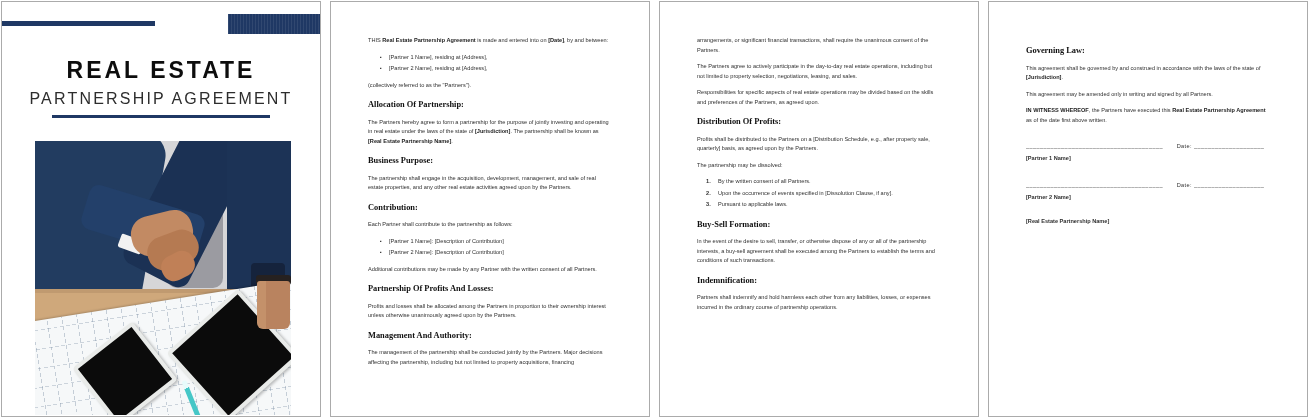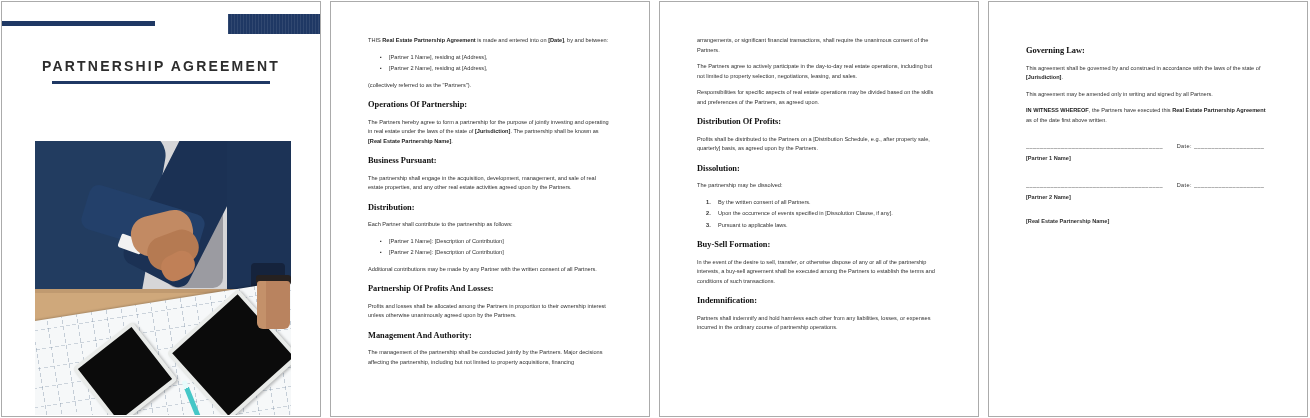--- a/index.html
+++ b/index.html
@@ -6,21 +6,21 @@
   body{width:1310px;height:418px;overflow:hidden;font-family:"Liberation Sans",sans-serif;}
   .stage{display:flex;gap:9px;padding:1px;box-sizing:border-box;width:1310px;height:418px;}
   .page{width:320px;height:416px;background:#fff;border:1px solid #ababab;box-sizing:border-box;position:relative;overflow:hidden;flex:0 0 auto;}
 
   
   .bar-left{position:absolute;left:0;top:19px;width:153px;height:5px;background:#1f3864;}
   .bar-right{position:absolute;right:0;top:12px;width:92px;height:20px;background:#1f3864;
     background-image:repeating-linear-gradient(90deg,rgba(255,255,255,.08) 0 1px,transparent 1px 3px);}
   .title-wrap{position:absolute;top:56px;left:0;right:0;text-align:center;}
   .cover-title{font-size:23px;font-weight:900;letter-spacing:3px;color:#0d0d0d;line-height:1.1;}
-  .cover-sub{font-size:14px;font-weight:700;letter-spacing:2.2px;color:#2d2d2d;}
+  .cover-sub{font-size:16px;font-weight:400;letter-spacing:2.2px;color:#2d2d2d;margin-top:7px;}
   .title-rule{width:218px;height:2.5px;background:#1f3864;margin:7px auto 0;}
 
   .photo{position:absolute;left:33px;top:139px;width:256px;height:274px;background:#d6d6d8;overflow:hidden;}
   .photo *{position:absolute;}
   .chair-a{left:132px;top:52px;width:56px;height:95px;background:#9b9ba1;border-radius:10px;}
   .chair-b{left:226px;top:88px;width:40px;height:65px;background:#a0a0a6;border-radius:8px;}
   .laptop{left:-8px;top:92px;width:48px;height:42px;background:#c7c7c9;transform:rotate(-8deg);}
   .suit-left{left:-30px;top:-18px;width:150px;height:175px;background:#223c60;transform:rotate(10deg);border-radius:0 22px 18px 0;}
   .arm-left{left:48px;top:58px;width:120px;height:46px;background:#23406a;transform:rotate(17deg);border-radius:10px;}
   .suit-right{left:192px;top:-10px;width:80px;height:165px;background:#1c3356;border-radius:12px 0 0 0;}
@@ -65,20 +65,21 @@
 </style>
 </head>
 <body>
 
 <div class="stage">
 
   <div class="page">
     <div class="bar-left"></div>
     <div class="bar-right"></div>
     <div class="title-wrap">
+      <div class="cover-title">REAL ESTATE</div>
       <div class="cover-sub">PARTNERSHIP AGREEMENT</div>
       <div class="title-rule"></div>
     </div>
     <div class="photo" title="Two businesspeople in navy suits shaking hands over a table with architectural blueprints, two tablets, a coffee cup and a pen">
       <div class="chair-a"></div>
       <div class="chair-b"></div>
       <div class="laptop"></div>
       <div class="suit-left"></div>
       <div class="arm-right"></div>
       <div class="suit-right"></div>
@@ -102,27 +103,27 @@
 
   <div class="page">
     <div class="doc">
       <p><span>THIS </span><b>Real Estate Partnership Agreement</b><span> is made and entered into on </span><b>[Date]</b><span>, by and between:</span></p>
       <ul class="blt">
         <li>[Partner 1 Name], residing at [Address],</li>
         <li>[Partner 2 Name], residing at [Address],</li>
       </ul>
       <p>(collectively referred to as the "Partners").</p>
 
-      <div class="h">Operations Of Partnership:</div>
+      <div class="h">Allocation Of Partnership:</div>
       <p><span>The Partners hereby agree to form a partnership for the purpose of jointly investing and operating in real estate under the laws of the state of </span><b>[Jurisdiction]</b><span>. The partnership shall be known as </span><b>[Real Estate Partnership Name]</b><span>.</span></p>
 
-      <div class="h">Business Pursuant:</div>
+      <div class="h">Business Purpose:</div>
       <p>The partnership shall engage in the acquisition, development, management, and sale of real estate properties, and any other real estate activities agreed upon by the Partners.</p>
 
-      <div class="h">Distribution:</div>
+      <div class="h">Contribution:</div>
       <p>Each Partner shall contribute to the partnership as follows:</p>
       <ul class="blt">
         <li>[Partner 1 Name]: [Description of Contribution]</li>
         <li>[Partner 2 Name]: [Description of Contribution]</li>
       </ul>
       <p>Additional contributions may be made by any Partner with the written consent of all Partners.</p>
 
       <div class="h">Partnership Of Profits And Losses:</div>
       <p>Profits and losses shall be allocated among the Partners in proportion to their ownership interest unless otherwise unanimously agreed upon by the Partners.</p>
 
@@ -134,21 +135,20 @@
   <div class="page">
     <div class="doc">
       <p>arrangements, or significant financial transactions, shall require the unanimous consent of the Partners.</p>
 
       <p>The Partners agree to actively participate in the day-to-day real estate operations, including but not limited to property selection, negotiations, leasing, and sales.</p>
       <p>Responsibilities for specific aspects of real estate operations may be divided based on the skills and preferences of the Partners, as agreed upon.</p>
 
       <div class="h">Distribution Of Profits:</div>
       <p>Profits shall be distributed to the Partners on a [Distribution Schedule, e.g., after property sale, quarterly] basis, as agreed upon by the Partners.</p>
 
-      <div class="h">Dissolution:</div>
       <p>The partnership may be dissolved:</p>
       <ol class="num">
         <li>By the written consent of all Partners.</li>
         <li>Upon the occurrence of events specified in [Dissolution Clause, if any].</li>
         <li>Pursuant to applicable laws.</li>
       </ol>
 
       <div class="h">Buy-Sell Formation:</div>
       <p>In the event of the desire to sell, transfer, or otherwise dispose of any or all of the partnership interests, a buy-sell agreement shall be executed among the Partners to establish the terms and conditions of such transactions.</p>
 

